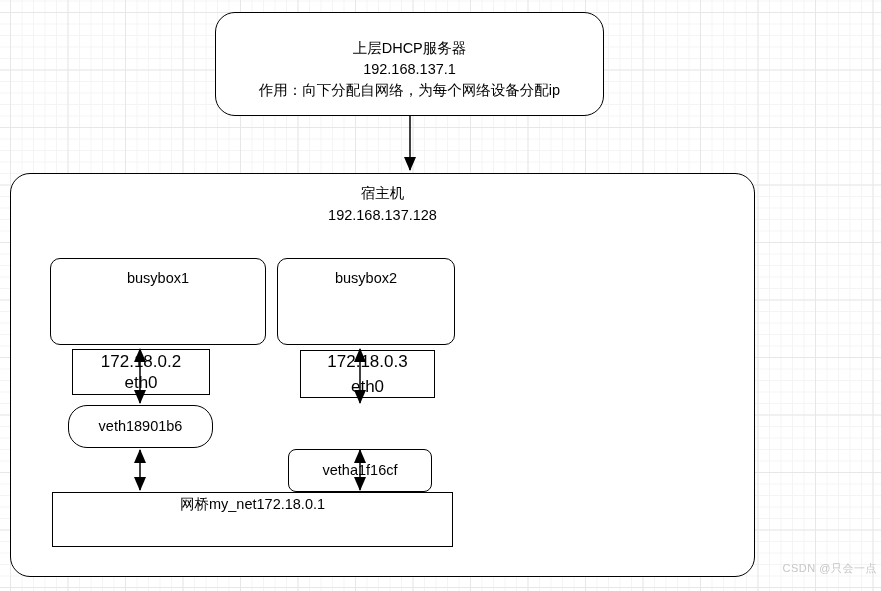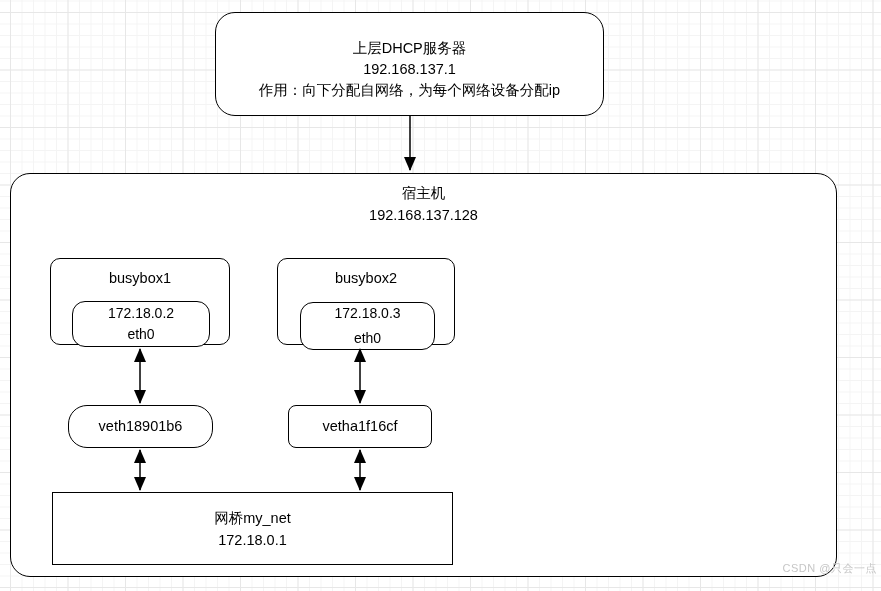--- a/index.html
+++ b/index.html
@@ -32,61 +32,61 @@
   }
   .rounded { border-radius: 20px; }
 
   .dhcp-box {
     left: 215px; top: 12px; width: 389px; height: 104px;
     display: flex; flex-direction: column; justify-content: center;
     padding-top: 10px;
     z-index: 2;
   }
   .host-box {
-    left: 10px; top: 173px; width: 827px; height: 404px;
+    left: 10px; top: 173px; width: 745px; height: 404px;
     z-index: 1;
   }
   .host-title { padding-top: 8px; line-height: 22px; }
 
   .container-box {
     top: 258px; height: 87px;
     border-radius: 10px;
     z-index: 2;
     line-height: 20px;
     padding-top: 9px;
   }
-  .container-box.c1 { left: 50px;  width: 180px; }
+  .container-box.c1 { left: 50px;  width: 216px; }
   .container-box.c2 { left: 277px; width: 178px; }
   .iface-box {
     position: absolute;
     box-sizing: border-box;
     background: #fff;
     border: 1.5px solid #000;
-    border-radius: 13px;
+    border-radius: 0;
     text-align: center;
-    font-size: 14px;
+    font-size: 17px;
     line-height: 21px;
-    display: flex; flex-direction: column; justify-content: center;
+    display: flex; flex-direction: column; justify-content: center; margin-top: 48px;
   }
   .c1 .iface-box { left: 21px; top: 42px; width: 138px; height: 46px; }
   .c2 .iface-box { left: 22px; top: 43px; width: 135px; height: 48px; justify-content: space-between; }
 
   .veth-box {
     top: 405px; height: 43px;
     border-radius: 8px;
     z-index: 2;
     display: flex; align-items: center; justify-content: center;
   }
   .veth-box.v1 { left: 68px;  width: 145px; border-radius: 19px; }
-  .veth-box.v2 { left: 288px; width: 144px; }
+  .veth-box.v2 { left: 288px; width: 144px; margin-top: 44px; }
 
   .bridge-box {
-    left: 52px; top: 492px; width: 401px; height: 73px;
+    left: 52px; top: 492px; width: 401px; height: 55px;
     z-index: 2;
-    display: flex; flex-direction: column; justify-content: center;
+    display: flex; flex-direction: row; justify-content: center;
     line-height: 22px;
   }
 
   .arrows {
     position: absolute;
     left: 0; top: 0;
     z-index: 3;
     pointer-events: none;
   }
 

